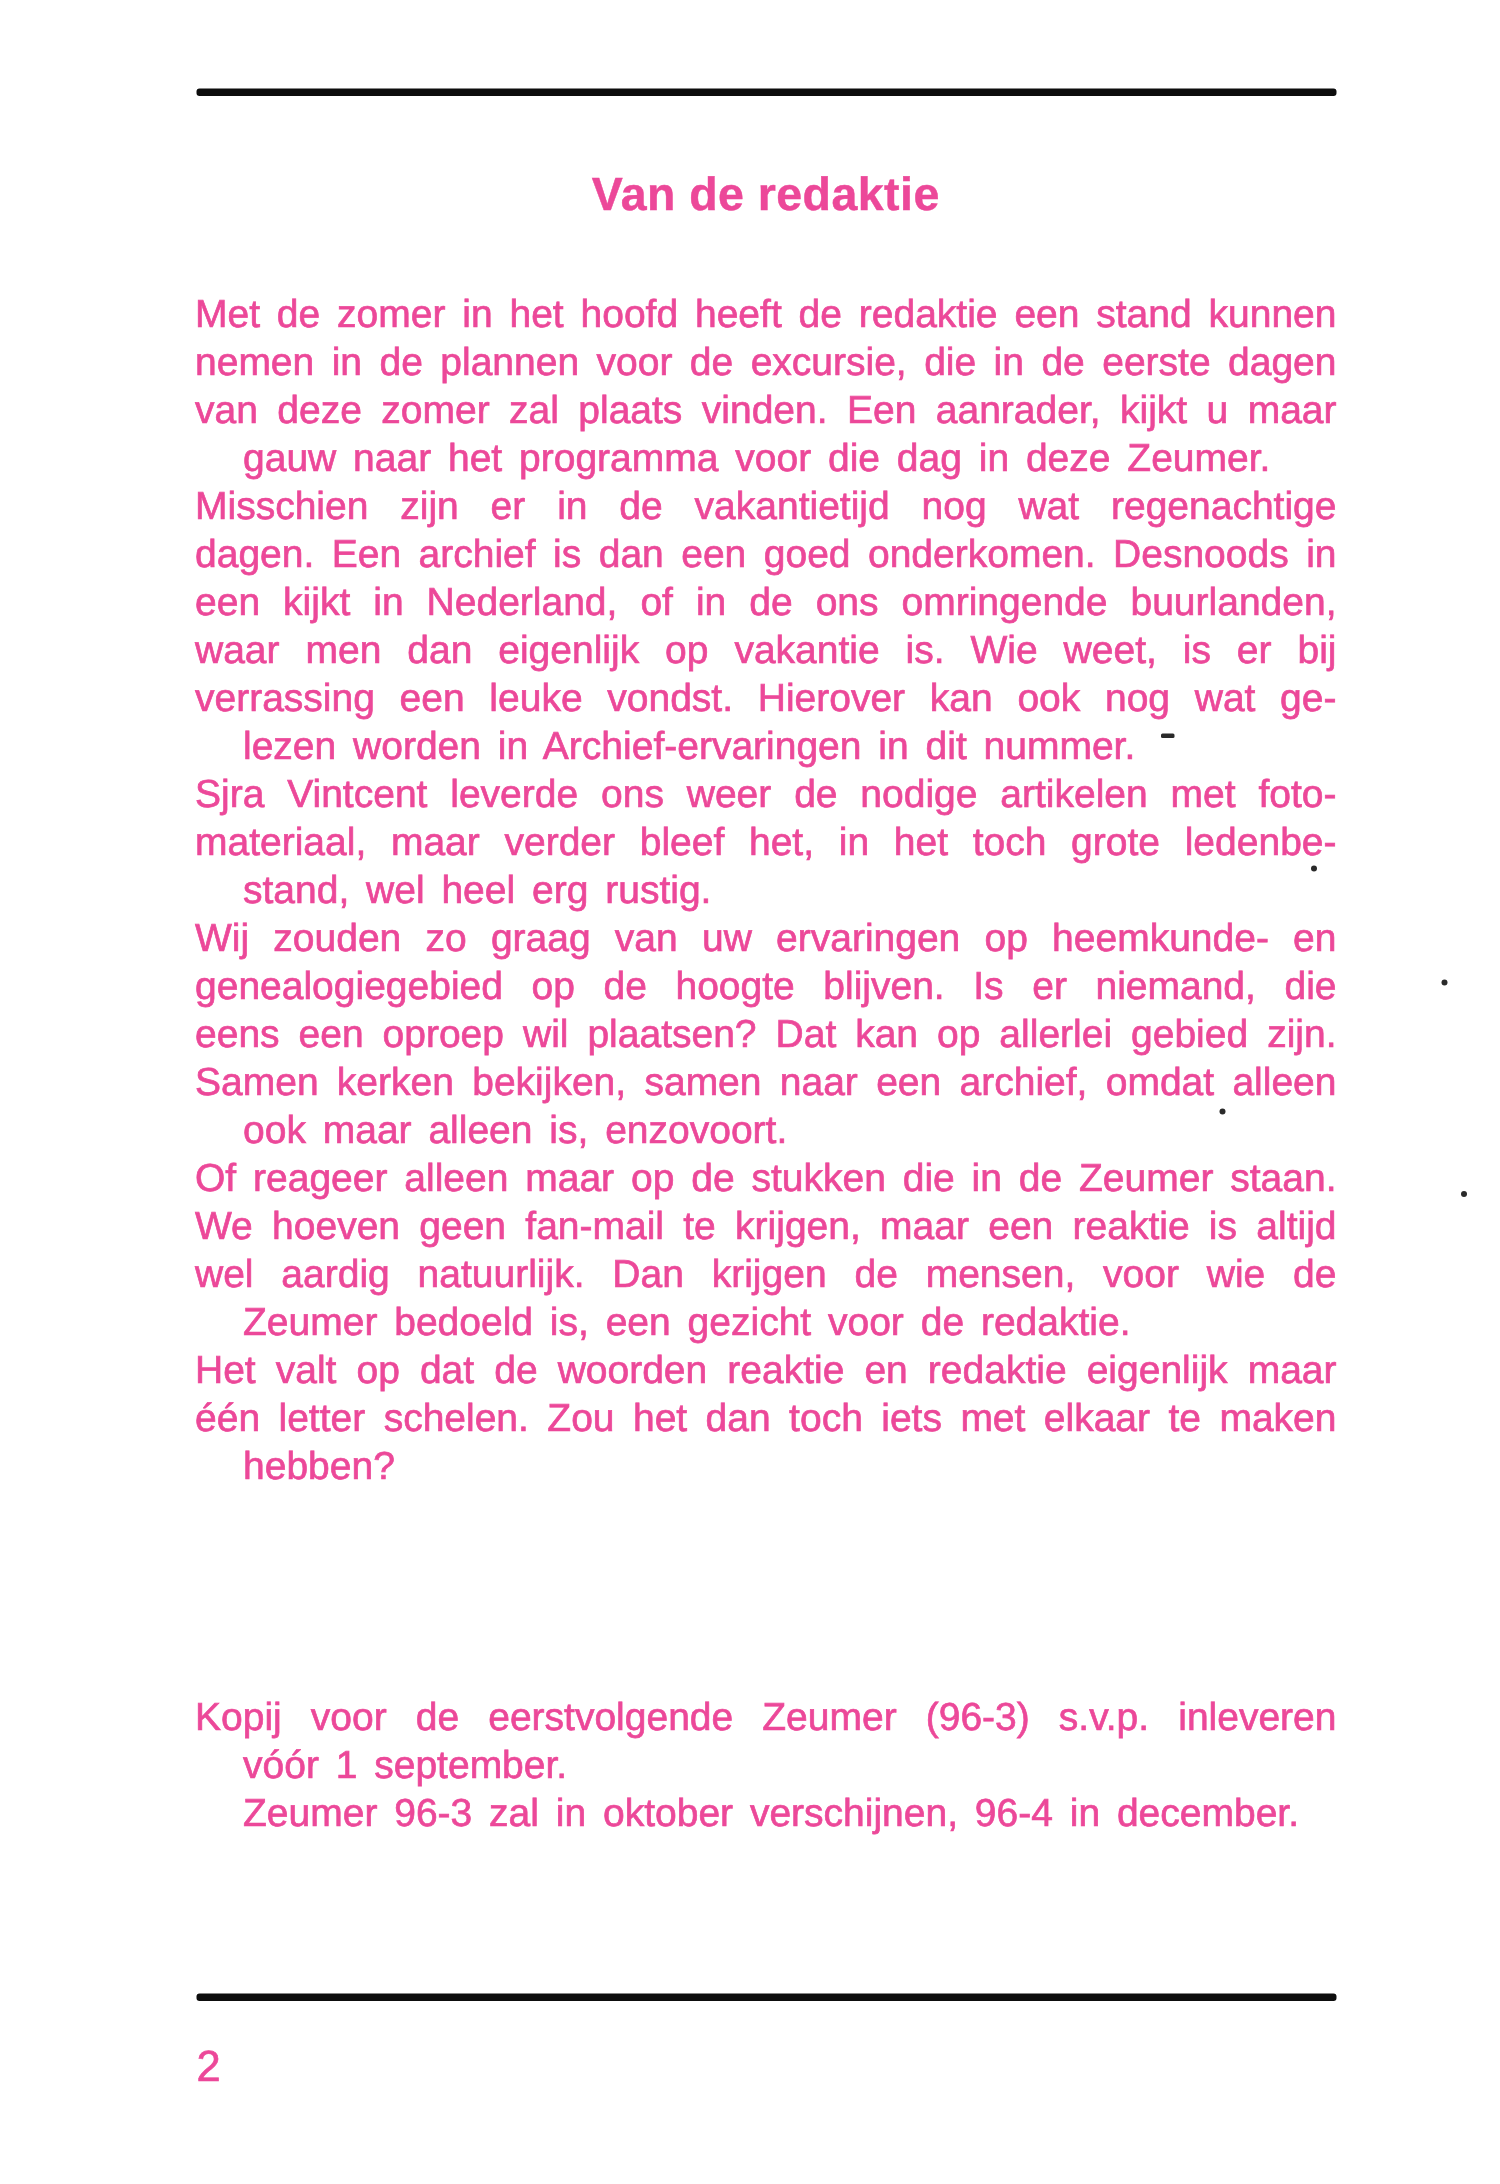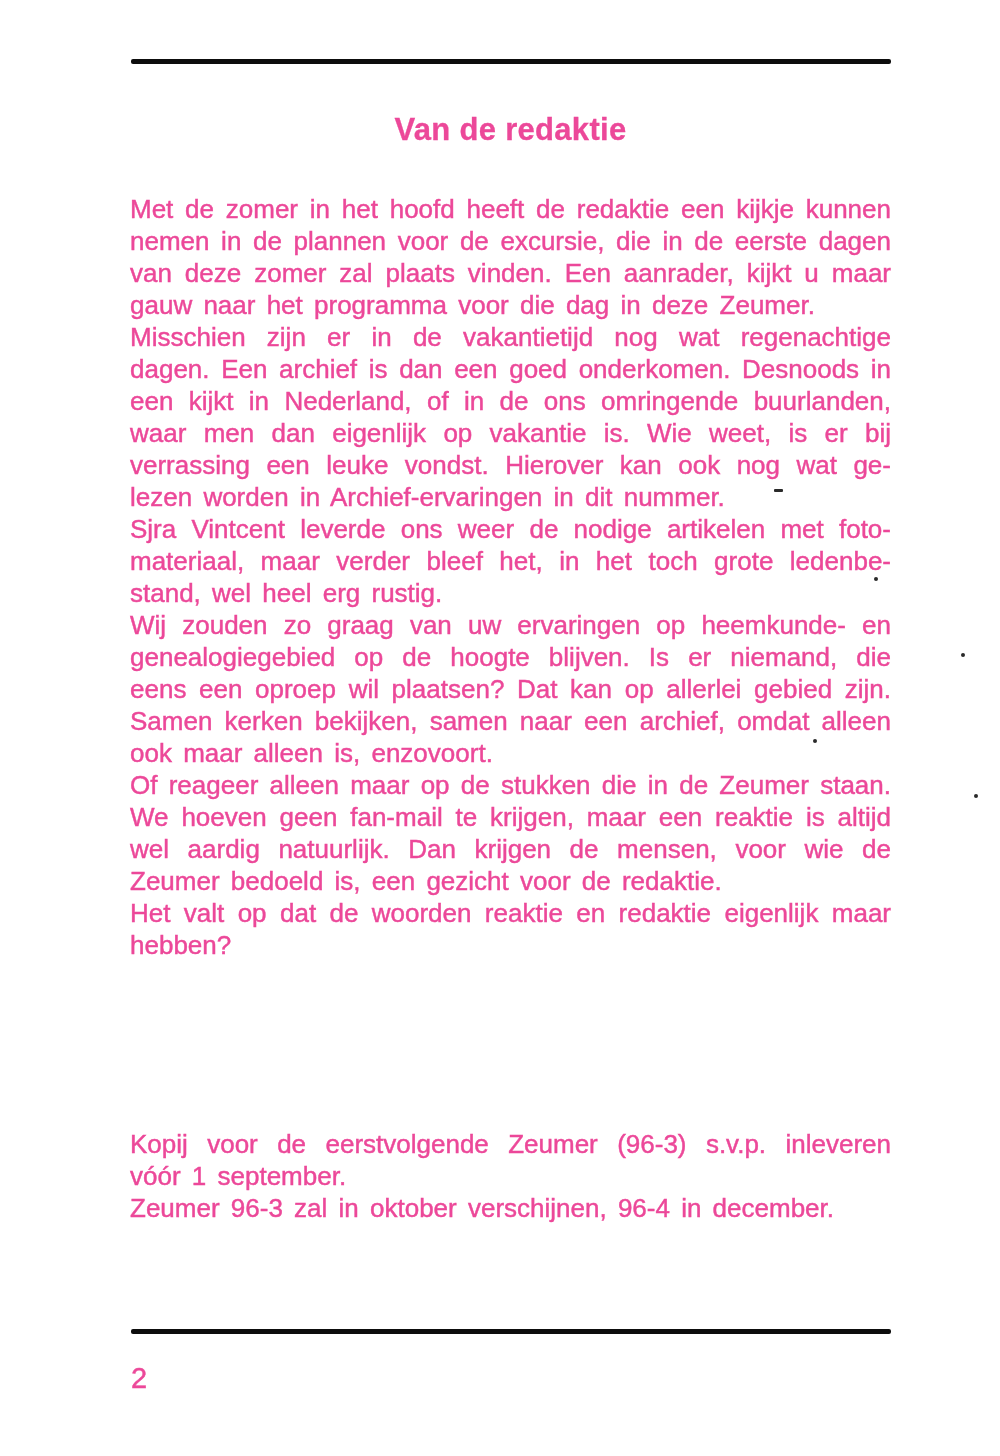--- a/index.html
+++ b/index.html
@@ -50,20 +50,21 @@
   
   .line.j {
     white-space: normal;
     text-align: justify;
     text-align-last: justify;
   }
   
   .line.end {
     text-align: left;
     word-spacing: 4px;
+    margin-left: 32px;
   }
   .page-number {
     position: absolute;
     left: 131px;
     top: 1362px;
     font-size: 29px;
     line-height: 32px;
     -webkit-text-stroke: 0.45px currentColor;
   }
   
@@ -81,21 +82,21 @@
 
 <div class="page">
 
   <div class="rule rule-top"></div>
 
   <h1 class="page-title">Van de redaktie</h1>
 
   <div class="text-block block-main">
 
     <div>
-      <div class="line j">Met de zomer in het hoofd heeft de redaktie een kijkje kunnen</div>
+      <div class="line j">Met de zomer in het hoofd heeft de redaktie een stand kunnen</div>
       <div class="line j">nemen in de plannen voor de excursie, die in de eerste dagen</div>
       <div class="line j">van deze zomer zal plaats vinden. Een aanrader, kijkt u maar</div>
       <div class="line end">gauw naar het programma voor die dag in deze Zeumer.</div>
     </div>
 
     <div>
       <div class="line j">Misschien zijn er in de vakantietijd nog wat regenachtige</div>
       <div class="line j">dagen. Een archief is dan een goed onderkomen. Desnoods in</div>
       <div class="line j">een kijkt in Nederland, of in de ons omringende buurlanden,</div>
       <div class="line j">waar men dan eigenlijk op vakantie is. Wie weet, is er bij</div>
@@ -122,20 +123,21 @@
 
     <div>
       <div class="line j">Of reageer alleen maar op de stukken die in de Zeumer staan.</div>
       <div class="line j">We hoeven geen fan-mail te krijgen, maar een reaktie is altijd</div>
       <div class="line j">wel aardig natuurlijk. Dan krijgen de mensen, voor wie de</div>
       <div class="line end">Zeumer bedoeld is, een gezicht voor de redaktie.</div>
     </div>
 
     <div>
       <div class="line j">Het valt op dat de woorden reaktie en redaktie eigenlijk maar</div>
+      <div class="line j">één letter schelen. Zou het dan toch iets met elkaar te maken</div>
       <div class="line end">hebben?</div>
     </div>
 
   </div>
 
   <div class="text-block block-footer">
     <div>
       <div class="line j">Kopij voor de eerstvolgende Zeumer (96-3) s.v.p. inleveren</div>
       <div class="line end">vóór 1 september.</div>
     </div>

